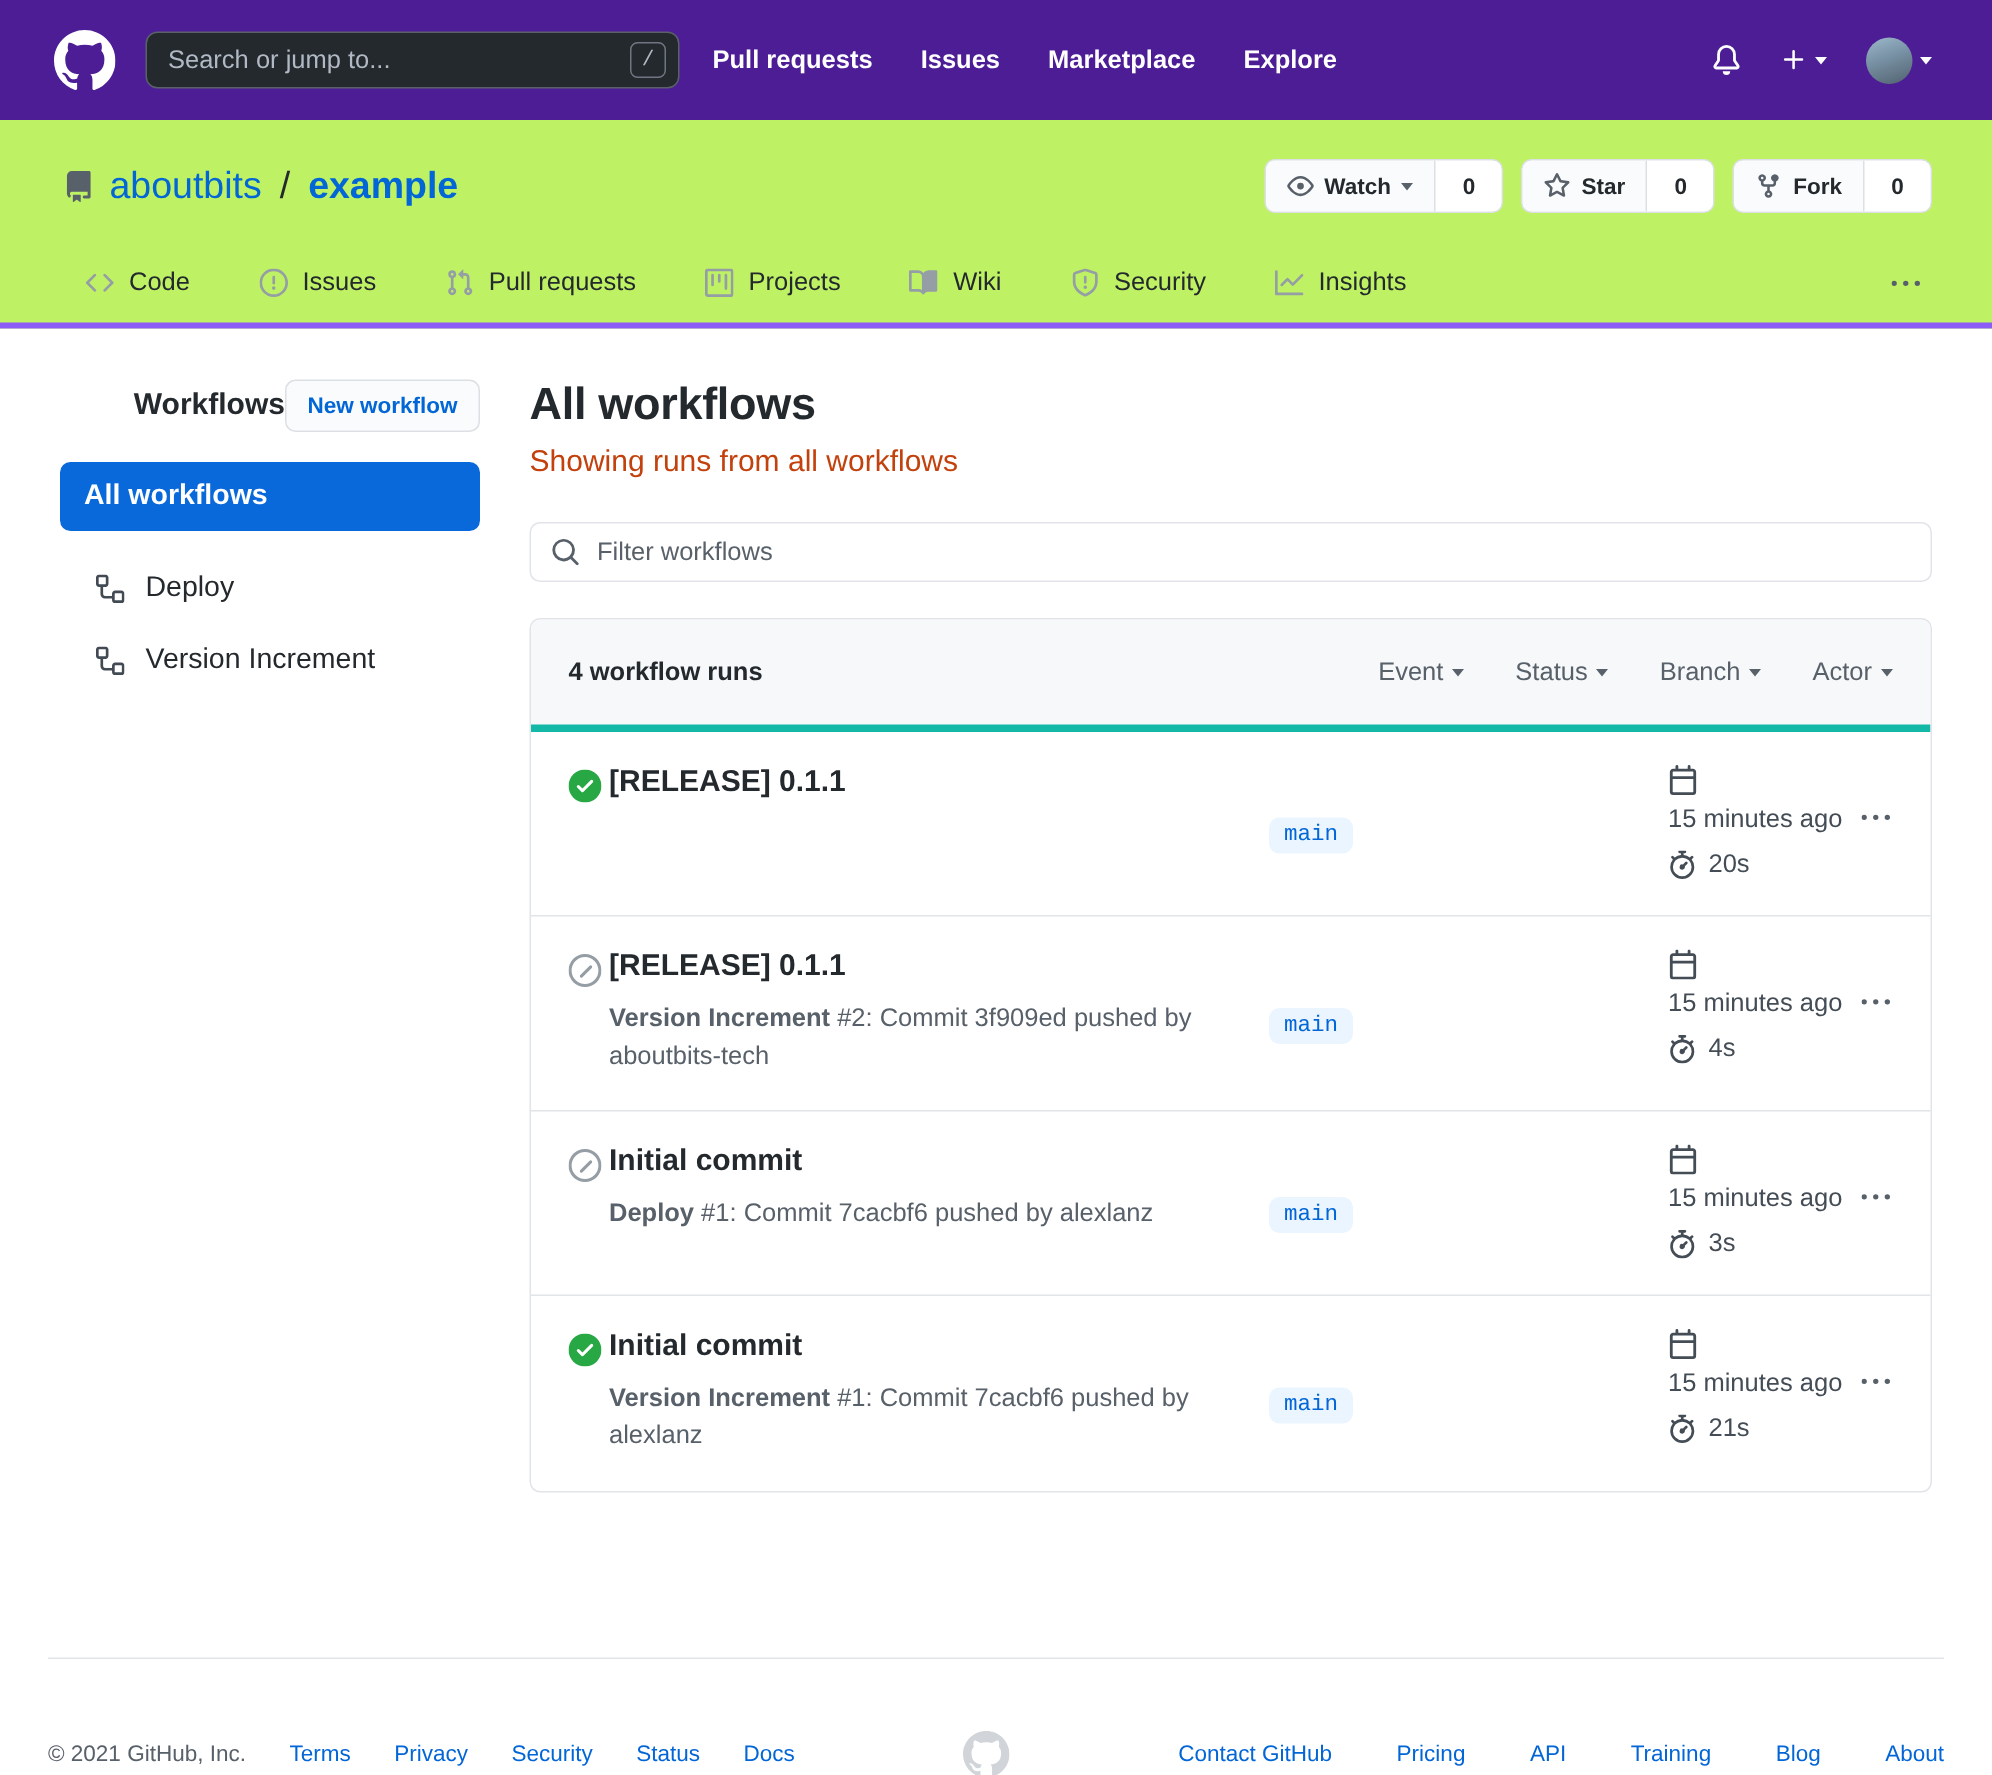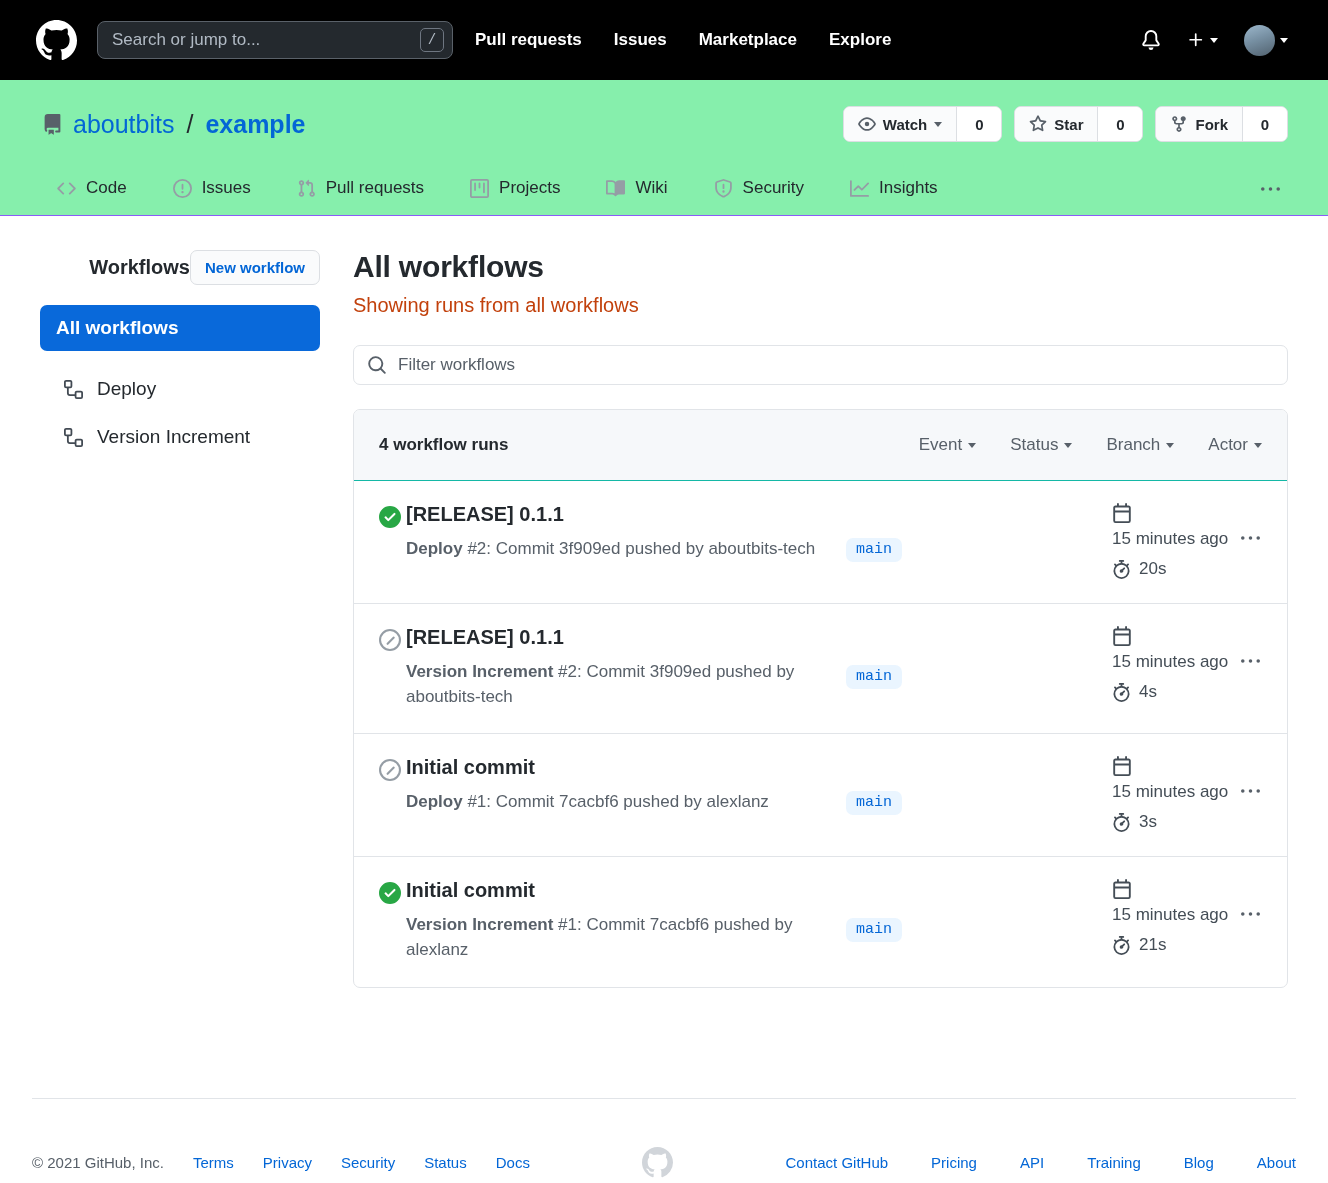--- a/index.html
+++ b/index.html
@@ -6,21 +6,21 @@
   html, body { background: #ffffff; width: 1328px; }
   body {
     font-family: "Liberation Sans", "DejaVu Sans", sans-serif;
     color: #24292e;
     -webkit-font-smoothing: antialiased;
   }
   svg { display: block; }
 
   
   .top-header {
-    background: #000000;
+    background: #4c1d95;
     height: 80px;
     display: flex;
     align-items: center;
     padding: 0 40px 0 36px;
   }
   .gh-logo { color: #ffffff; margin-right: 20px; flex: none; }
   .search-box {
     position: relative;
     width: 356px;
     height: 38px;
@@ -64,21 +64,21 @@
     border-right: 4.5px solid transparent;
     vertical-align: middle;
   }
   .avatar {
     width: 31px; height: 31px; border-radius: 50%;
     background: linear-gradient(160deg, #9db8cc 0%, #7790a3 45%, #51616e 100%);
     flex: none;
   }
 
   
-  .pagehead { background: #86efac; border-bottom: 1px solid #8b5cf6; }
+  .pagehead { background: #bef264; border-bottom: 4px solid #8b5cf6; }
   .repo-bar {
     display: flex; align-items: center;
     padding: 26px 40px 0 42px;
   }
   .breadcrumb { display: flex; align-items: center; gap: 10px; font-size: 25px; flex: 1; }
   .breadcrumb .repo-icon { color: #586069; }
   .breadcrumb a { color: #0366d6; text-decoration: none; }
   .breadcrumb .sep { color: #24292e; margin: 0 2px; }
   .breadcrumb .repo-name { font-weight: bold; }
   .social-buttons { display: flex; gap: 12px; }
@@ -191,21 +191,21 @@
   .runs-table {
     margin-top: 24px;
     border: 1px solid #e1e4e8;
     border-radius: 7px;
     overflow: hidden;
   }
   .runs-header {
     background: #f6f8fa;
     display: flex; align-items: center;
     padding: 25px 25px;
-    border-bottom: 1px solid #14b8a6;
+    border-bottom: 5px solid #14b8a6;
   }
   .runs-count { font-weight: bold; font-size: 17px; flex: 1; }
   .runs-filters { display: flex; gap: 34px; }
   .runs-filter {
     color: #586069; font-size: 17px;
     background: none; border: none; cursor: pointer;
     font-family: inherit;
     display: flex; align-items: center; gap: 6px;
   }
   .run-row {
@@ -454,21 +454,20 @@
 
       <div class="run-row" data-status="success">
         <span class="status-icon">
           <svg class="icon-success" width="22" height="22" viewBox="0 0 16 16" fill="currentColor">
               <path fill-rule="evenodd" d="M8 16A8 8 0 1 0 8 0a8 8 0 0 0 0 16zm3.78-9.72a.75.75 0 0 0-1.06-1.06L6.75 9.19 5.28 7.72a.75.75 0 0 0-1.06 1.06l2 2a.75.75 0 0 0 1.06 0l4.5-4.5z"></path>
             </svg>
 
         </span>
         <div class="run-text">
           <a class="run-title">[RELEASE] 0.1.1</a>
-          <div class="run-desc"><span class="wf-name">Deploy</span><span> #2: Commit 3f909ed pushed by aboutbits-tech</span></div>
         </div>
         <div class="run-branch"><a class="branch-badge">main</a></div>
         <div class="run-meta">
           <svg class="cal-icon" width="20" height="20" viewBox="0 0 16 16" fill="currentColor">
               <path d="M4.75 0a.75.75 0 0 1 .75.75V2h5V.75a.75.75 0 0 1 1.5 0V2h1.25c.966 0 1.75.784 1.75 1.75v10.5A1.75 1.75 0 0 1 13.25 16H2.75A1.75 1.75 0 0 1 1 14.25V3.75C1 2.784 1.784 2 2.75 2H4V.75A.75.75 0 0 1 4.75 0zm-2 3.5a.25.25 0 0 0-.25.25V6h11V3.75a.25.25 0 0 0-.25-.25H2.75zm10.75 4h-11v6.75c0 .138.112.25.25.25h10.5a.25.25 0 0 0 .25-.25V7.5z"></path>
             </svg>
           <div class="meta-time-line">
             <span class="meta-time">15 minutes ago</span>
             <button class="meta-kebab">
                 <svg width="19" height="19" viewBox="0 0 16 16" fill="currentColor">

